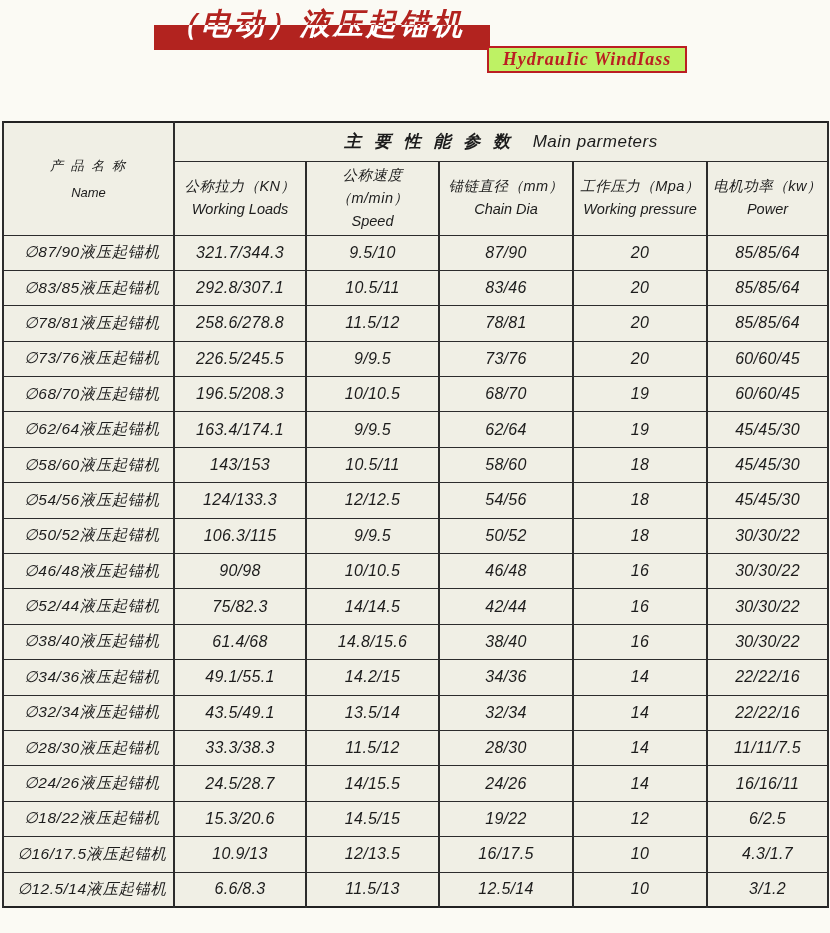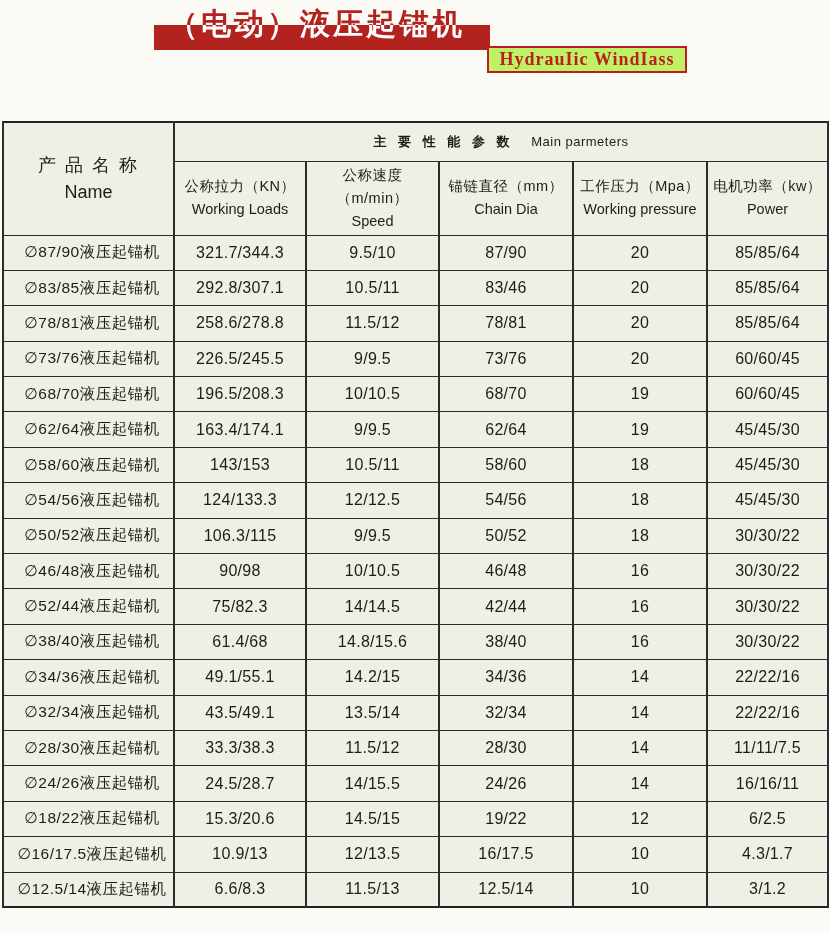--- a/index.html
+++ b/index.html
@@ -4,21 +4,21 @@
 <style>
   * { margin: 0; padding: 0; box-sizing: border-box; }
   html, body {
     width: 830px; height: 933px;
     background: #fbfaf4;
     font-family: "Liberation Sans", sans-serif;
     color: #1c1c1c;
     position: relative;
     overflow: hidden;
   }
-  .page { position: relative; width: 830px; height: 759px; }
+  .page { position: relative; width: 830px; height: 759px; font-style: italic; }
 
   
   .title-wrap {
     position: absolute; left: 154px; top: 2px;
     width: 336px; height: 50px;
   }
   .title-text {
     position: absolute; left: 14px; top: 2px;
     font-size: 30px; font-weight: bold;
     letter-spacing: 3px; white-space: nowrap;
@@ -64,25 +64,25 @@
     vertical-align: middle;
     text-align: center;
     font-weight: normal;
     background: #f0efe5;
   }
   table.spec { border: 2px solid #222; }
   tr.group-row { height: 39px; }
   tr.colhead-row { height: 70px; }
   tbody tr { height: 35.4px; }
 
-  .group-cell { font-size: 13px; }
+  .group-cell { font-size: 17px; }
   .group-cn { font-weight: bold; letter-spacing: 4px; }
   .group-en { font-weight: normal; margin-left: 14px; letter-spacing: 0.5px; }
 
-  .name-head { font-size: 18px; line-height: 27px; }
+  .name-head { font-size: 13px; line-height: 27px; }
   .name-head .cn { letter-spacing: 2px; }
 
   .colhead { font-size: 14.5px; line-height: 23px; padding: 2px; }
   .colhead .cn { letter-spacing: 0.5px; }
   .colhead .en { font-size: 14.5px; }
 
   td.c-name {
     text-align: left; padding-left: 7px;
     font-size: 15.5px; letter-spacing: 0.5px; white-space: nowrap;
   }

